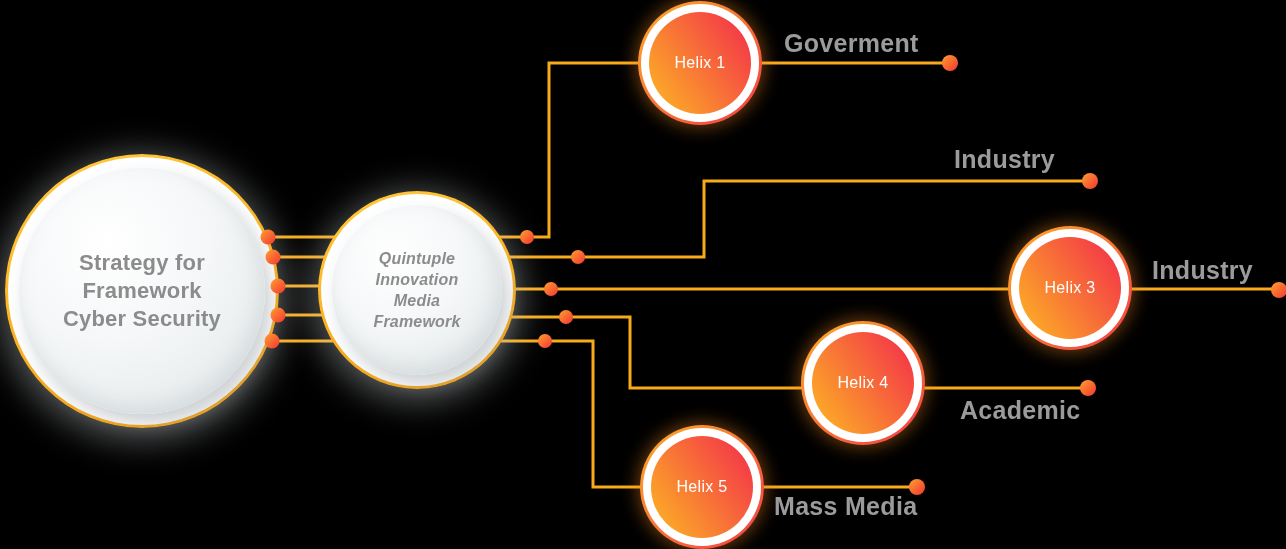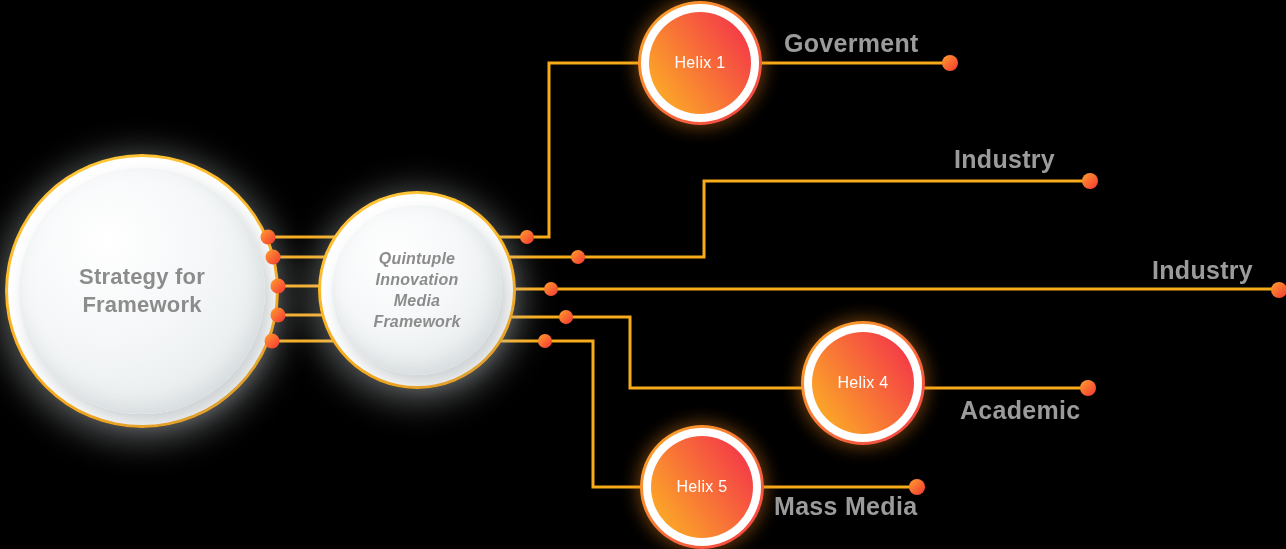--- a/index.html
+++ b/index.html
@@ -102,39 +102,47 @@
     <path class="link" d="M485 289 H1279"></path>
     <path class="link" d="M485 317 H630 V388 H1088"></path>
     <path class="link" d="M485 341 H593 V487 H917"></path>
   </svg>
 
   <div class="node neutral" style="left:5px;top:154px;width:274px;height:274px">
     <div class="disc">
       <div class="core strategy-text">
         <div>Strategy for</div>
         <div>Framework</div>
+        <div>Cyber Security</div>
       </div>
     </div>
   </div>
 
   <div class="node neutral" style="left:318px;top:191px;width:198px;height:198px">
     <div class="disc">
       <div class="core hub-text">
         <div>Quintuple</div>
         <div>Innovation</div>
         <div>Media</div>
         <div>Framework</div>
       </div>
     </div>
   </div>
 
   <div class="node helix" style="left:638px;top:1px">
     <div class="hwhite">
         <div class="hcore">
       <span class="htext">Helix 1</span>
+    </div>
+      </div>
+  </div>
+  <div class="node helix" style="left:1008px;top:226px">
+    <div class="hwhite">
+        <div class="hcore">
+      <span class="htext">Helix 3</span>
     </div>
       </div>
   </div>
   <div class="node helix" style="left:801px;top:321px">
     <div class="hwhite">
         <div class="hcore">
       <span class="htext">Helix 4</span>
     </div>
       </div>
   </div>

